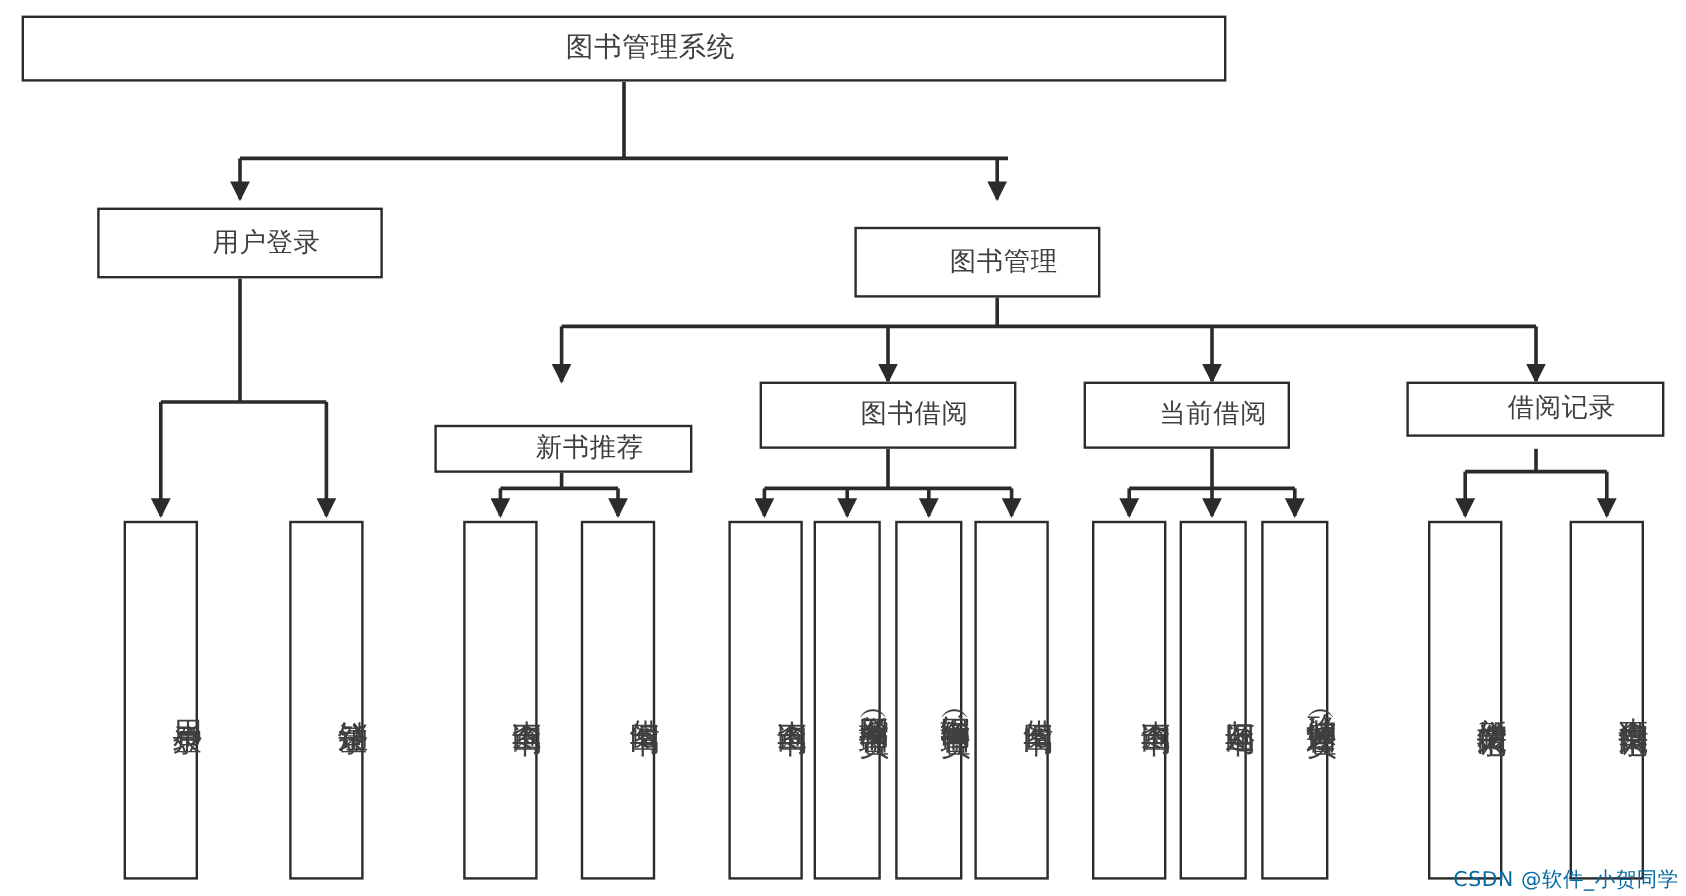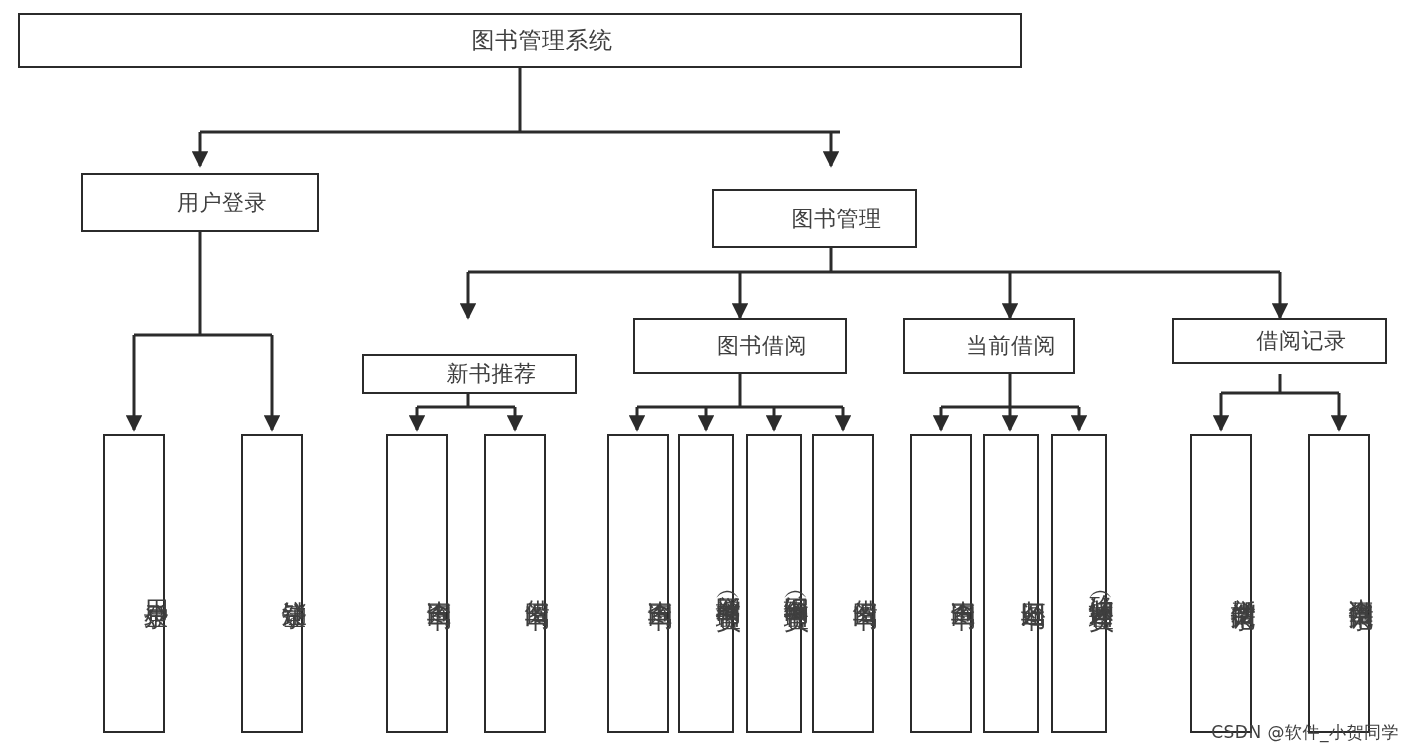--- a/index.html
+++ b/index.html
@@ -63,21 +63,21 @@
     line-height: 1.18;
     letter-spacing: 2px;
     white-space: nowrap;
     max-height: 288px;
   }
   .watermark {
     position: absolute;
     right: 6px;
     bottom: 3px;
     font-size: 17px;
-    color: #404040;
+    color: #0369a1;
     letter-spacing: 0.5px;
     white-space: nowrap;
     user-select: none;
   }
 </style>
 </head>
 <body>
 
 <div id="canvas">
 

